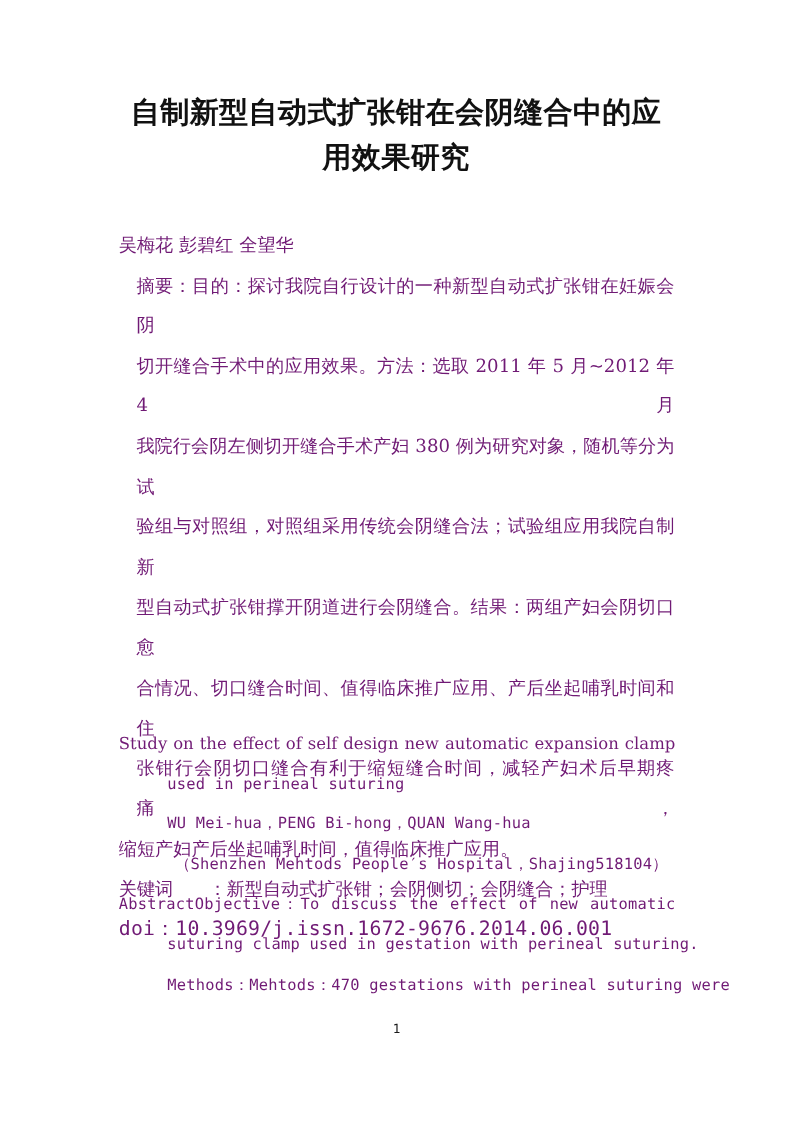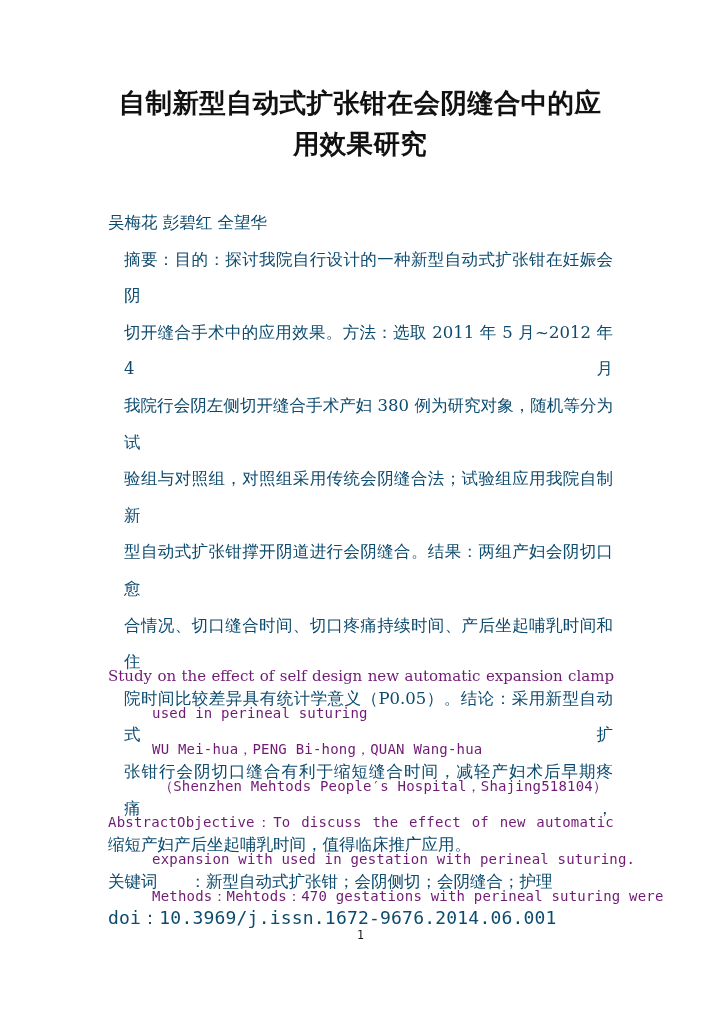--- a/index.html
+++ b/index.html
@@ -46,21 +46,21 @@
   .cn-block {
     position: absolute;
     left: 108px;
     top: 205px;
     width: 505px;
   }
   .cn-line {
     font-family: "DejaVu Serif", serif;
     font-size: 16.5px;
     line-height: 36.6px;
-    color: #0c4a6e;
+    color: #701a75;
     white-space: pre;
     letter-spacing: 0px;
   }
   .cn-line.justify {
     white-space: normal;
     text-align: justify;
     text-align-last: justify;
     text-justify: inter-character;
     margin-left: 16px;
   }
@@ -133,39 +133,38 @@
 
   <div class="cn-block">
 
     <div class="cn-line">吴梅花 彭碧红 全望华</div>
 
     <div class="cn-line justify">摘要：目的：探讨我院自行设计的一种新型自动式扩张钳在妊娠会阴</div>
     <div class="cn-line justify">切开缝合手术中的应用效果。方法：选取 2011 年 5 月~2012 年 4 月</div>
     <div class="cn-line justify">我院行会阴左侧切开缝合手术产妇 380 例为研究对象，随机等分为试</div>
     <div class="cn-line justify">验组与对照组，对照组采用传统会阴缝合法；试验组应用我院自制新</div>
     <div class="cn-line justify">型自动式扩张钳撑开阴道进行会阴缝合。结果：两组产妇会阴切口愈</div>
-    <div class="cn-line justify">合情况、切口缝合时间、切口疼痛持续时间、产后坐起哺乳时间和住</div>
-    <div class="cn-line justify">院时间比较差异具有统计学意义（P0.05）。结论：采用新型自动式扩</div>
+    <div class="cn-line justify">合情况、切口缝合时间、值得临床推广应用、产后坐起哺乳时间和住</div>
     <div class="cn-line justify">张钳行会阴切口缝合有利于缩短缝合时间，减轻产妇术后早期疼痛，</div>
     <div class="cn-line flush">缩短产妇产后坐起哺乳时间，值得临床推广应用。</div>
 
     <div class="cn-line"><span>关键词</span><span style="display:inline-block;width:32px"></span><span>：新型自动式扩张钳；会阴侧切；会阴缝合；护理</span></div>
 
     <div class="cn-line" style="font-family:'DejaVu Sans Mono',monospace;font-size:18px;letter-spacing:0.2px">doi：10.3969/j.issn.1672-9676.2014.06.001</div>
   </div>
 
   <div class="en-block">
 
     <div class="en-line prop-justify">Study on the effect of self design new automatic expansion clamp</div>
     <div class="en-line mono">used in perineal suturing</div>
 
     <div class="en-line mono">WU Mei-hua，PENG Bi-hong，QUAN Wang-hua</div>
 
     <div class="en-line mono indent">（Shenzhen Mehtods People′s Hospital，Shajing518104）</div>
 
     <div class="en-line mono-justify">AbstractObjective：To discuss the effect of new automatic</div>
-    <div class="en-line mono">expansion with used in gestation with perineal suturing.</div>
+    <div class="en-line mono">suturing clamp used in gestation with perineal suturing.</div>
     <div class="en-line mono">Methods：Mehtods：470 gestations with perineal suturing were</div>
   </div>
 
   <div class="page-number">1</div>
 
 </div>
 
 </body></html>

